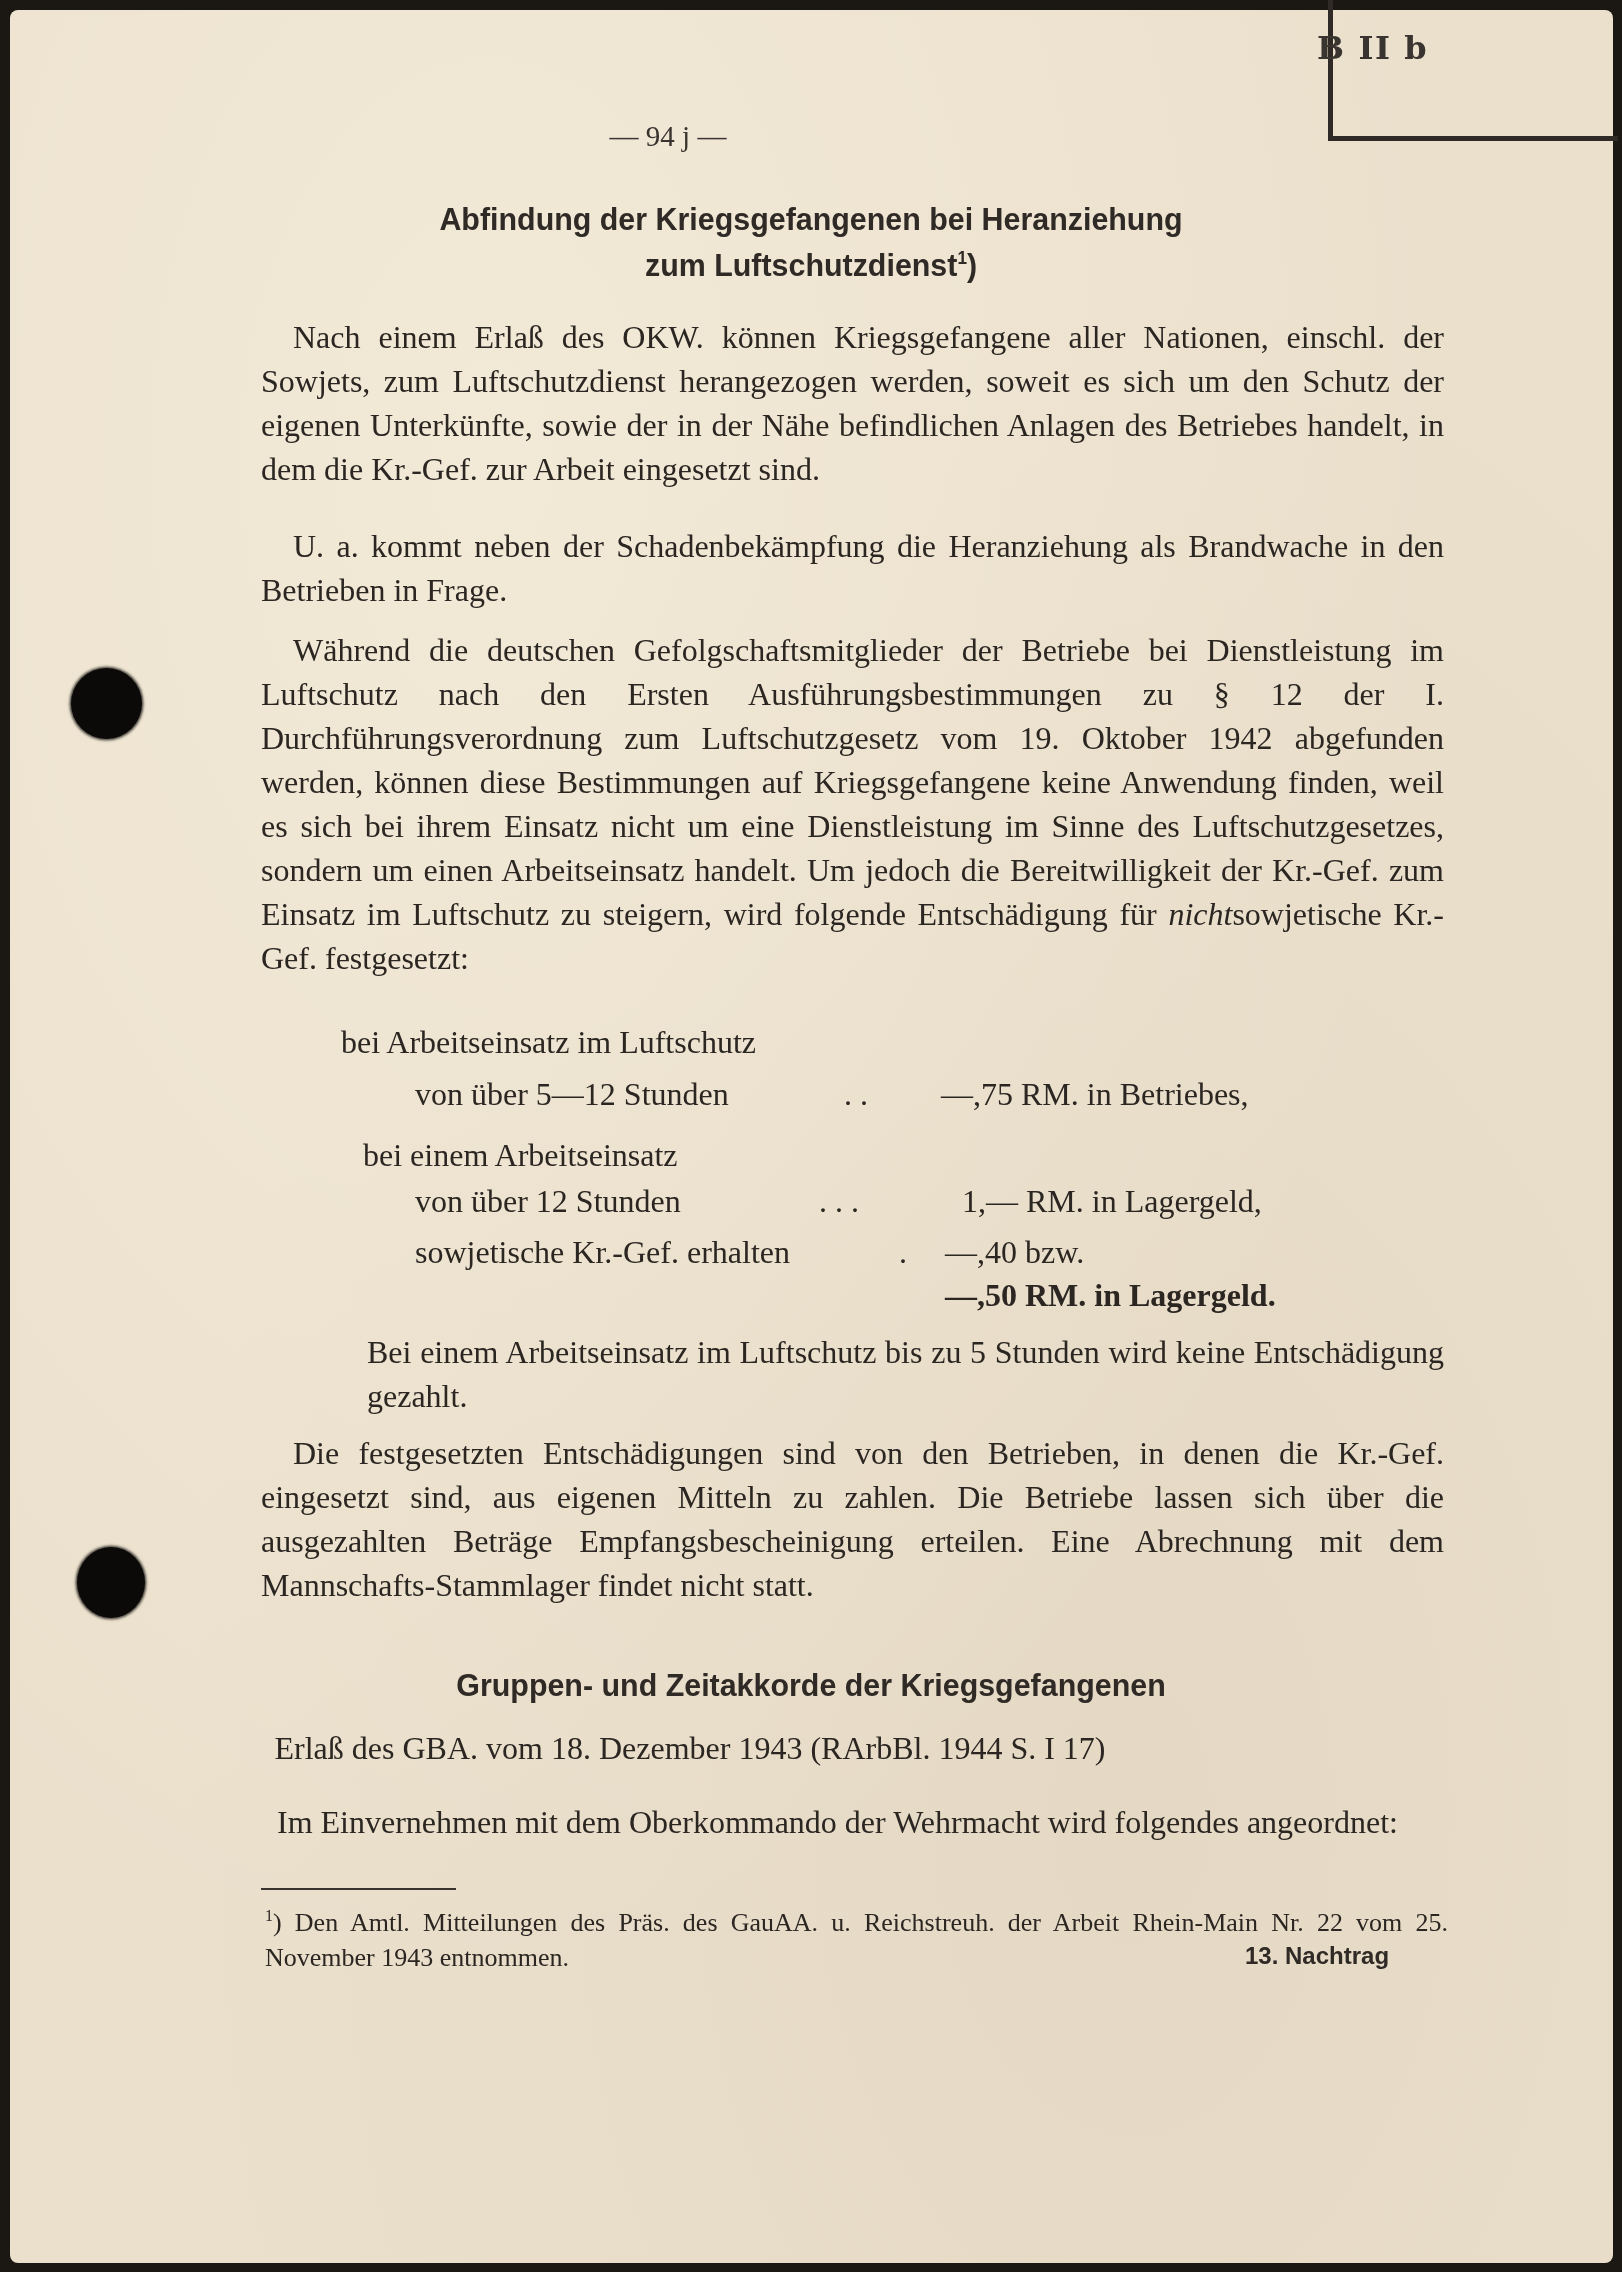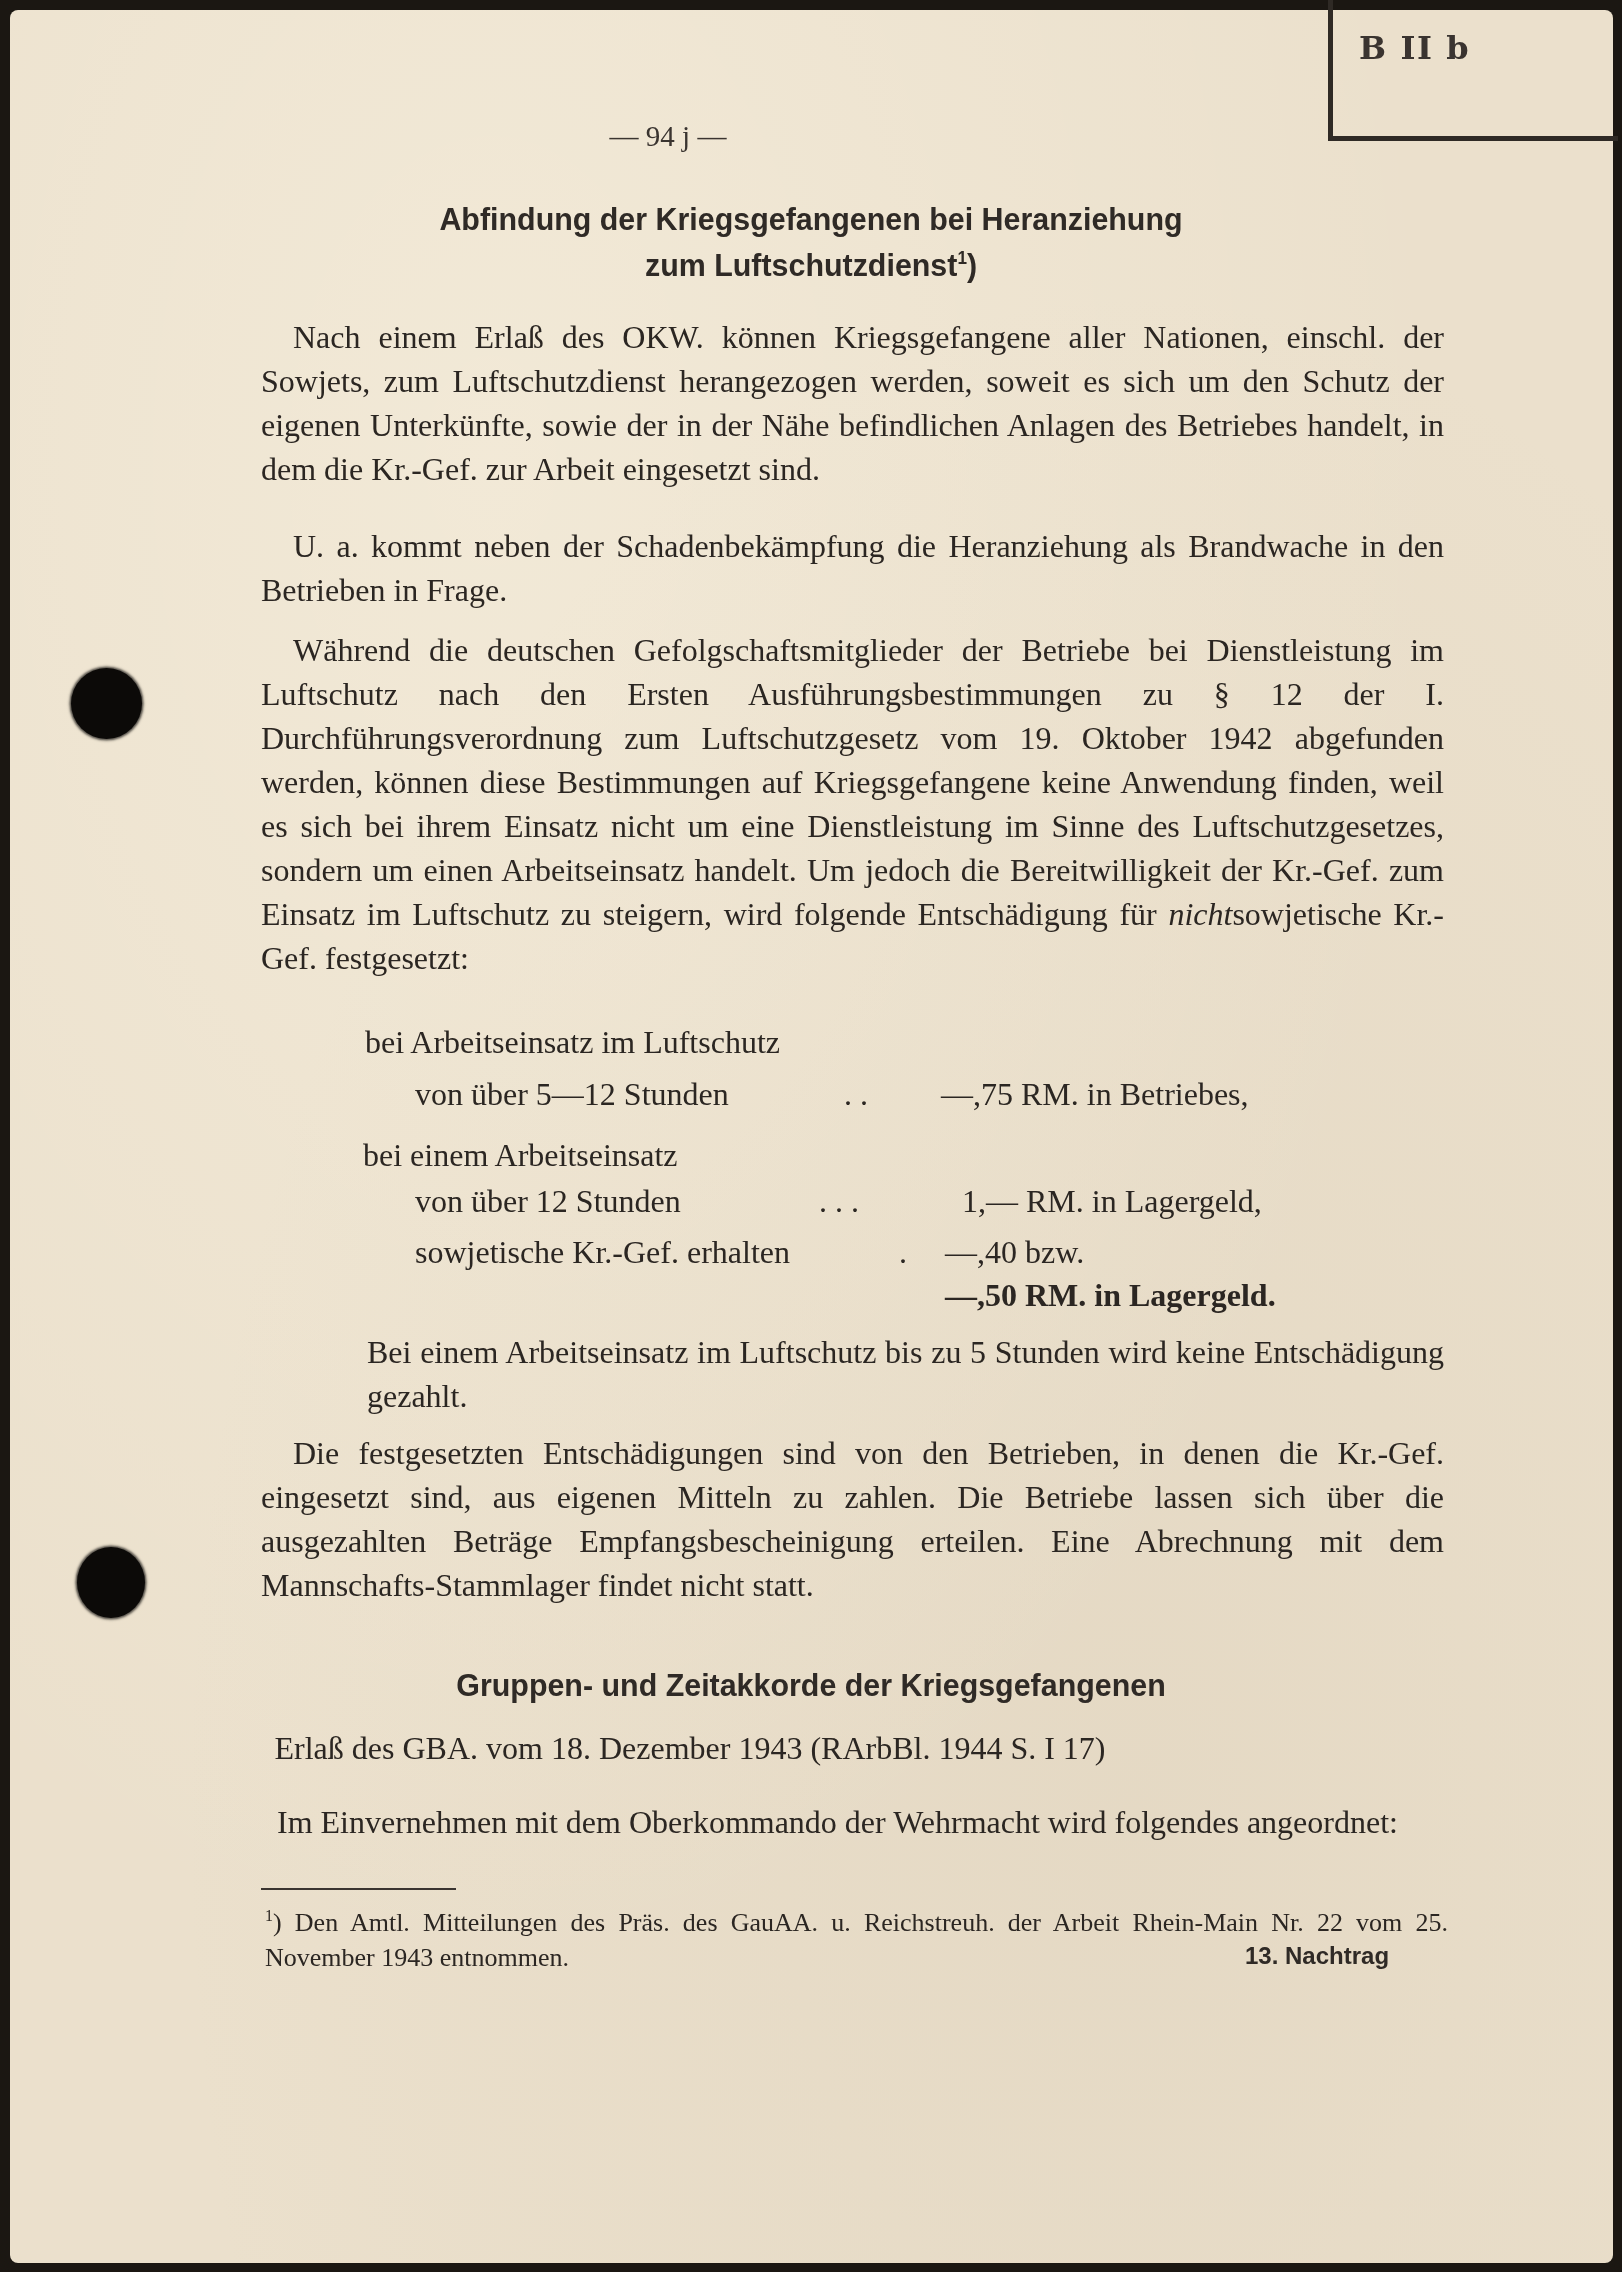--- a/index.html
+++ b/index.html
@@ -17,21 +17,21 @@
     background-image:
       radial-gradient(ellipse at 30% 20%, rgba(255,250,235,0.35), rgba(0,0,0,0) 60%),
       radial-gradient(ellipse at 70% 80%, rgba(200,185,160,0.18), rgba(0,0,0,0) 60%);
     border-radius: 8px;
   }
   .corner-box {
     position: absolute; left: 1328px; top: 0; width: 285px; height: 136px;
     border-left: 5.7px solid #2f2a25; border-bottom: 5.7px solid #2f2a25;
   }
   .corner-label {
-    position: absolute; left: 1359px; top: 29px;
+    position: absolute; left: 1317px; top: 29px;
     font-family: "DejaVu Serif", serif; font-weight: bold; font-size: 32px;
     color: #3a3430; letter-spacing: 1.6px;
   }
   .punch {
     position: absolute; background: #0c0a08; border-radius: 50%;
     box-shadow: 0 0 2.4px 1.6px rgba(12,10,8,0.7);
   }
   .page-num {
     position: absolute; left: 0; width: 1336px; top: 120px;
     text-align: center; font-size: 29px; color: #3a3430;
@@ -82,21 +82,21 @@
 <div class="page-num">— 94 j —</div>
 
 <div class="title" style="top:201px;">Abfindung der Kriegsgefangenen bei Heranziehung</div>
 <div class="title" style="top:247px;"><span>zum Luftschutzdienst</span><sup>1</sup><span>)</span></div>
 
 <p class="para" style="top:315px; margin:0;">Nach einem Erlaß des OKW. können Kriegsgefangene aller Nationen, einschl. der Sowjets, zum Luftschutzdienst herangezogen werden, soweit es sich um den Schutz der eigenen Unterkünfte, sowie der in der Nähe befindlichen Anlagen des Betriebes handelt, in dem die Kr.-Gef. zur Arbeit eingesetzt sind.</p>
 <p class="para" style="top:524px; margin:0;">U. a. kommt neben der Schadenbekämpfung die Heranziehung als Brandwache in den Betrieben in Frage.</p>
 <p class="para" style="top:628px; margin:0;"><span>Während die deutschen Gefolgschaftsmitglieder der Betriebe bei Dienstleistung im Luftschutz nach den Ersten Ausführungsbestimmungen zu § 12 der I. Durchführungsverordnung zum Luftschutzgesetz vom 19. Oktober 1942 abgefunden werden, können diese Bestimmungen auf Kriegsgefangene keine Anwendung finden, weil es sich bei ihrem Einsatz nicht um eine Dienstleistung im Sinne des Luftschutzgesetzes, sondern um einen Arbeitseinsatz handelt. Um jedoch die Bereitwilligkeit der Kr.-Gef. zum Einsatz im Luftschutz zu steigern, wird folgende Entschädigung für </span><em>nicht</em><span>sowjetische Kr.-Gef. festgesetzt:</span></p>
 
 <div>
-  <div class="tbl-line" style="left:365px; top:1024px;">bei Arbeitseinsatz im Luftschutz</div>
+  <div class="tbl-line" style="left:341px; top:1024px;">bei Arbeitseinsatz im Luftschutz</div>
   <div class="tbl-line" style="left:415px; top:1076px;">von über 5—12 Stunden</div>
   <div class="tbl-line" style="left:844px; top:1076px;">. .</div>
   <div class="tbl-line" style="left:941px; top:1076px;">—,75 RM. in Betriebes,</div>
 
   <div class="tbl-line" style="left:363px; top:1137px;">bei einem Arbeitseinsatz</div>
   <div class="tbl-line" style="left:415px; top:1183px;">von über 12 Stunden</div>
   <div class="tbl-line" style="left:819px; top:1183px;">. . .</div>
   <div class="tbl-line" style="left:962px; top:1183px;">1,— RM. in Lagergeld,</div>
 
   <div class="tbl-line" style="left:415px; top:1234px;">sowjetische Kr.-Gef. erhalten</div>

